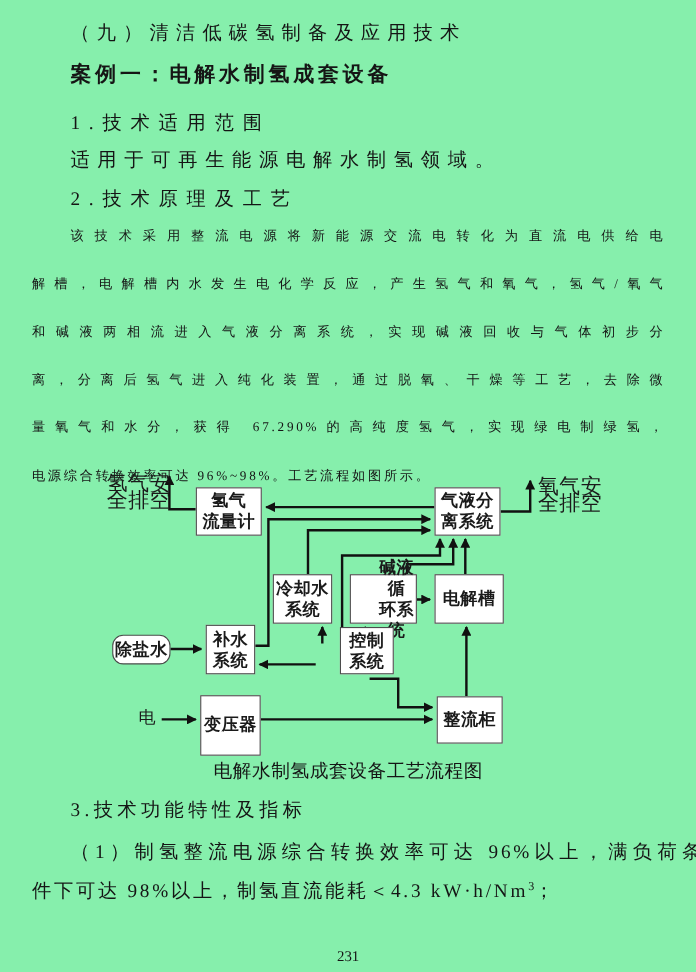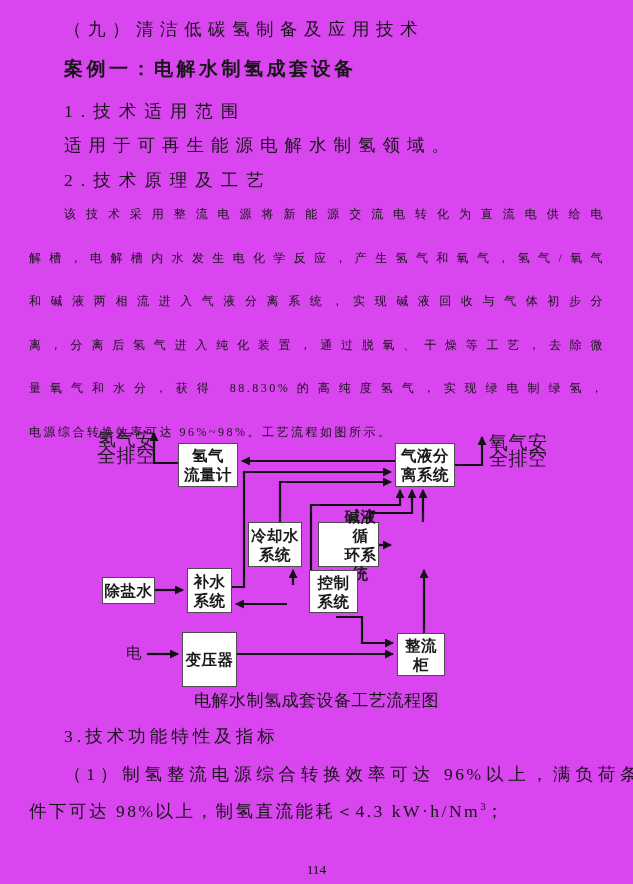--- a/index.html
+++ b/index.html
@@ -1,17 +1,17 @@
 <!DOCTYPE html>
 <html><head>
 <meta charset="utf-8">
 <style>
   html,body { margin:0; padding:0; background:#fff; }
   .page {
-    position:relative; width:633px; height:884px; background:#d946ef;
+    position:relative; width:633px; height:884px; background:#86efac;
     font-family:"Liberation Serif","DejaVu Serif",serif; color:#151515;
     overflow:hidden; margin:0 auto;
   }
   .tline {
     position:absolute; left:29px; width:576px;
     font-size:17.5px; line-height:26px; height:26px; white-space:nowrap;
   }
   .indent2 { padding-left:35px; }
   .sec-head   { letter-spacing:6.5px; }
   .case-head  { font-weight:bold; font-size:19px; letter-spacing:3.5px; }
@@ -52,25 +52,25 @@
   }
   .dlabel {
     position:absolute; font-size:19px; line-height:15.5px; color:#1a1a1a;
     letter-spacing:0.5px; white-space:nowrap;
   }
   .b-flowmeter   { left:178px; top:15px;  width:60px; height:44px; }
   .b-separation  { left:395px; top:15px;  width:60px; height:44px; }
   .b-cooling     { left:248px; top:94px;  width:54px; height:45px; }
   .b-lye         { left:318px; top:94px;  width:61px; height:45px;padding-left:24px; }
   .b-electrolyzer{ left:395px; top:94px;  width:63px; height:45px; }
-  .b-desalted    { left:102px; top:149px; width:53px; height:27px; }
+  .b-desalted    { left:102px; top:149px; width:53px; height:27px;border-radius:10px; }
   .b-watersupply { left:187px; top:140px; width:45px; height:45px; }
   .b-control     { left:287px; top:142px; width:49px; height:43px;margin-left:22px; }
   .b-transformer { left:182px; top:204px; width:55px; height:55px;align-items:center; }
-  .b-rectifier   { left:397px; top:205px; width:48px; height:43px; }
+  .b-rectifier   { left:397px; top:205px; width:60px; height:43px; }
   .lab-h2vent { left:97px;  top:4px; }
   .lab-o2vent { left:489px; top:7px; }
   .lab-power  { left:126px; top:217px; font-size:15.5px; }
 </style>
 </head>
 <body>
 
 <div class="page">
 
   <div class="tline indent2 sec-head" style="top:16px">（九）清洁低碳氢制备及应用技术</div>
@@ -81,21 +81,21 @@
 
   <div class="tline indent2 body-line" style="top:132px">适用于可再生能源电解水制氢领域。</div>
 
   <div class="tline indent2 item-head-a" style="top:167px">2.技术原理及工艺</div>
 
   <div class="para">
     <div class="jline first">该技术采用整流电源将新能源交流电转化为直流电供给电</div>
     <div class="jline">解槽，电解槽内水发生电化学反应，产生氢气和氧气，氢气/氧气</div>
     <div class="jline">和碱液两相流进入气液分离系统，实现碱液回收与气体初步分</div>
     <div class="jline">离，分离后氢气进入纯化装置，通过脱氧、干燥等工艺，去除微</div>
-    <div class="jline">量氧气和水分，获得 88.830%的高纯度氢气，实现绿电制绿氢，</div>
+    <div class="jline">量氧气和水分，获得 67.290%的高纯度氢气，实现绿电制绿氢，</div>
     <div class="jline last">电源综合转换效率可达 96%~98%。工艺流程如图所示。</div>
   </div>
 
   <div class="figure">
 
     <svg width="633" height="258" viewBox="0 0 633 258">
       <defs>
         <marker id="ah" markerUnits="userSpaceOnUse" markerWidth="9" markerHeight="9" refX="8" refY="4.5" orient="auto">
           <path d="M0,0 L9,4.5 L0,9 Z" fill="#111111"></path>
         </marker>
@@ -140,20 +140,23 @@
       <span>离系统</span>
     </div>
     <div class="dbox b-cooling">
       <span>冷却水</span>
       <span>系统</span>
     </div>
     <div class="dbox b-lye">
       <span>碱液循</span>
       <span>环系统</span>
     </div>
+    <div class="dbox b-electrolyzer">
+      <span>电解槽</span>
+    </div>
     <div class="dbox b-desalted">
       <span>除盐水</span>
     </div>
     <div class="dbox b-watersupply">
       <span>补水</span>
       <span>系统</span>
     </div>
     <div class="dbox b-control">
       <span>控制</span>
       <span>系统</span>
@@ -167,15 +170,15 @@
   </div>
 
   <div class="caption">电解水制氢成套设备工艺流程图</div>
 
   <div class="tline indent2 item-head-b" style="top:723px">3.技术功能特性及指标</div>
 
   <div class="pline pjust indent2" style="top:761px">（1）制氢整流电源综合转换效率可达 96%以上，满负荷条</div>
 
   <div class="pline" style="top:793px"><span>件下可达 98%以上，制氢直流能耗＜4.3 kW·h/Nm</span><sup>3</sup><span>；</span></div>
 
-  <div class="page-number">114</div>
+  <div class="page-number">231</div>
 
 </div>
 
 </body></html>

